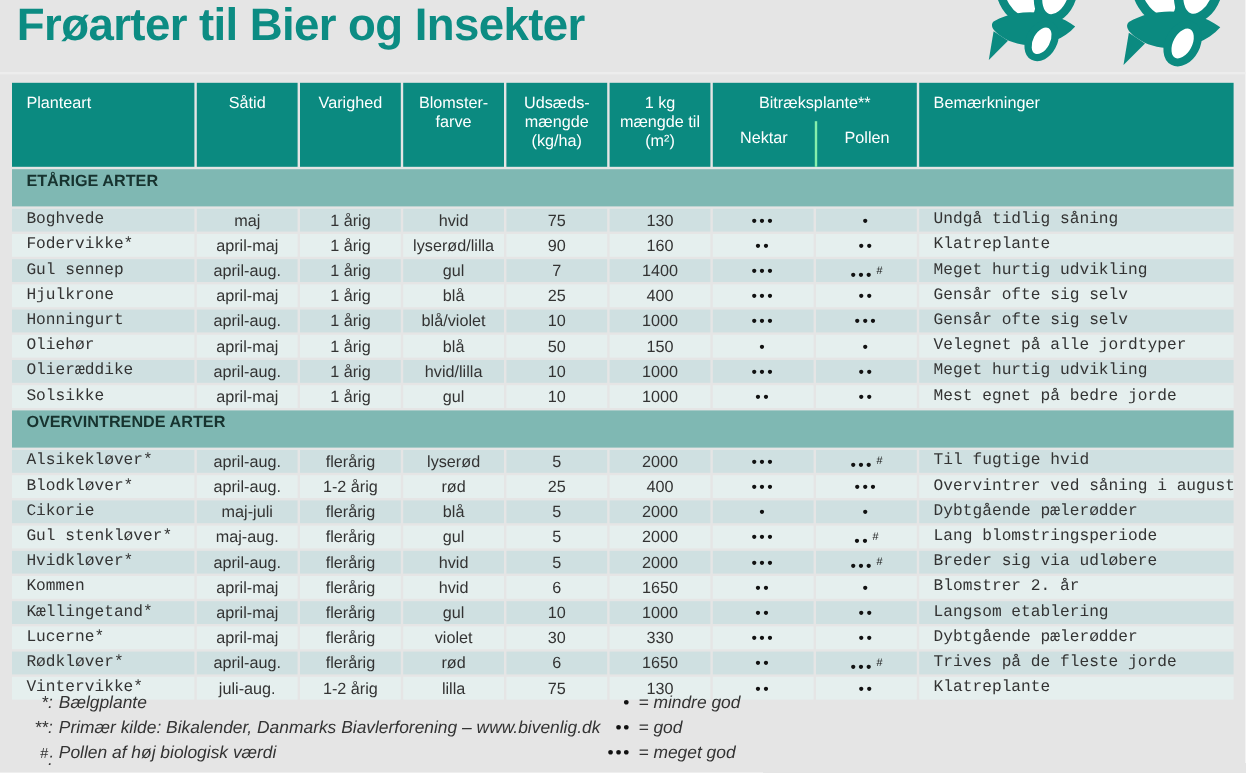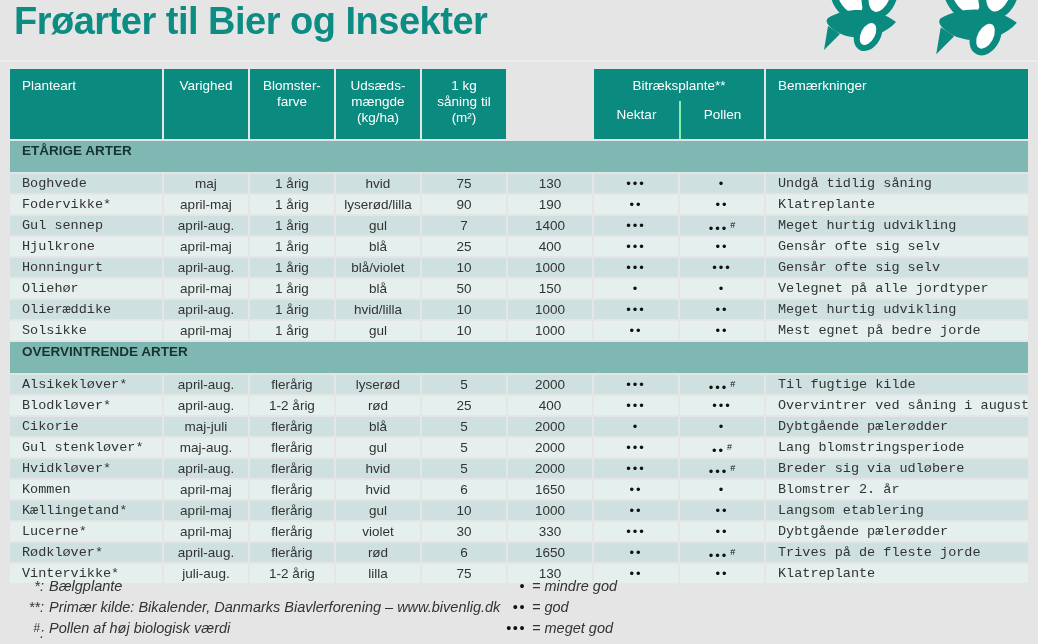--- a/index.html
+++ b/index.html
@@ -66,33 +66,34 @@
       <ellipse cx="46" cy="52" rx="10" ry="15" fill="#fff" stroke="#0b8a80" stroke-width="6" transform="rotate(28 46 52)"></ellipse>
       <path d="M2,68 L18,52 L6,44 Z" fill="#0b8a80"></path>
     </g>
   </svg>
 
   <div class="top-rule"></div>
 
   <div class="table">
     <div class="grid-row thead">
       <div class="th left">Planteart</div>
+      <div class="th">Såtid</div>
       <div class="th">Varighed</div>
       <div class="th">
         <span class="ln">Blomster-</span>
         <span class="ln">farve</span>
       </div>
       <div class="th">
         <span class="ln">Udsæds-</span>
         <span class="ln">mængde</span>
         <span class="ln">(kg/ha)</span>
       </div>
       <div class="th">
         <span class="ln">1 kg</span>
-        <span class="ln">såning til</span>
+        <span class="ln">mængde til</span>
         <span class="ln">(m²)</span>
       </div>
       <div class="th group">
         <div class="group-title">Bitræksplante**</div>
         <div class="group-sub">
           <div class="sub">Nektar</div>
           <div class="sub sub2">Pollen</div>
         </div>
       </div>
       <div class="th left">Bemærkninger</div>
@@ -109,21 +110,21 @@
           <div class="td nektar dots">•••</div>
           <div class="td pollen dots">•</div>
           <div class="td bemaerkninger">Undgå tidlig såning</div>
         </div>
         <div class="grid-row row even">
           <div class="td planteart">Fodervikke*</div>
           <div class="td saatid">april-maj</div>
           <div class="td varighed">1 årig</div>
           <div class="td blomsterfarve">lyserød/lilla</div>
           <div class="td udsaedsmaengde">90</div>
-          <div class="td raekker_til">190</div>
+          <div class="td raekker_til">160</div>
           <div class="td nektar dots">••</div>
           <div class="td pollen dots">••</div>
           <div class="td bemaerkninger">Klatreplante</div>
         </div>
         <div class="grid-row row odd">
           <div class="td planteart">Gul sennep</div>
           <div class="td saatid">april-aug.</div>
           <div class="td varighed">1 årig</div>
           <div class="td blomsterfarve">gul</div>
           <div class="td udsaedsmaengde">7</div>
@@ -190,21 +191,21 @@
         <div class="band">OVERVINTRENDE ARTER</div>
         <div class="grid-row row odd">
           <div class="td planteart">Alsikekløver*</div>
           <div class="td saatid">april-aug.</div>
           <div class="td varighed">flerårig</div>
           <div class="td blomsterfarve">lyserød</div>
           <div class="td udsaedsmaengde">5</div>
           <div class="td raekker_til">2000</div>
           <div class="td nektar dots">•••</div>
           <div class="td pollen dots">•••<sup class="hash">#</sup></div>
-          <div class="td bemaerkninger">Til fugtige kilde</div>
+          <div class="td bemaerkninger">Til fugtige hvid</div>
         </div>
         <div class="grid-row row even">
           <div class="td planteart">Blodkløver*</div>
           <div class="td saatid">april-aug.</div>
           <div class="td varighed">1-2 årig</div>
           <div class="td blomsterfarve">rød</div>
           <div class="td udsaedsmaengde">25</div>
           <div class="td raekker_til">400</div>
           <div class="td nektar dots">•••</div>
           <div class="td pollen dots">•••</div>

